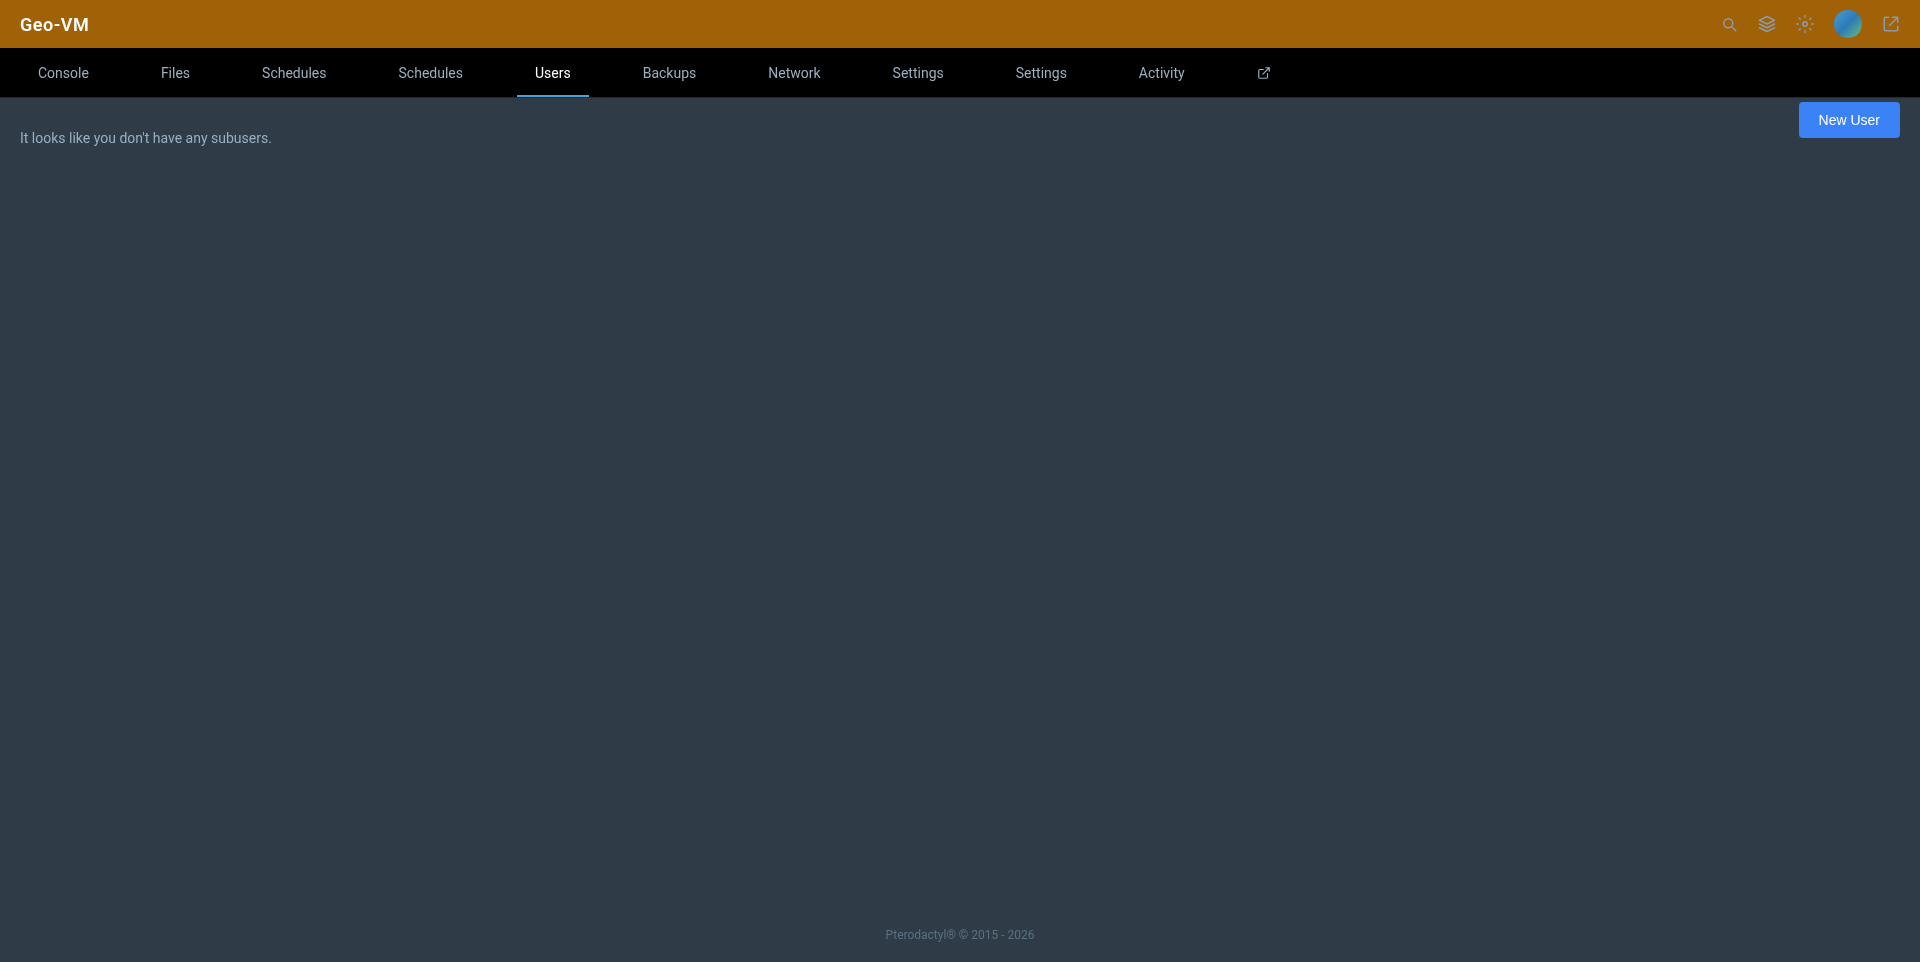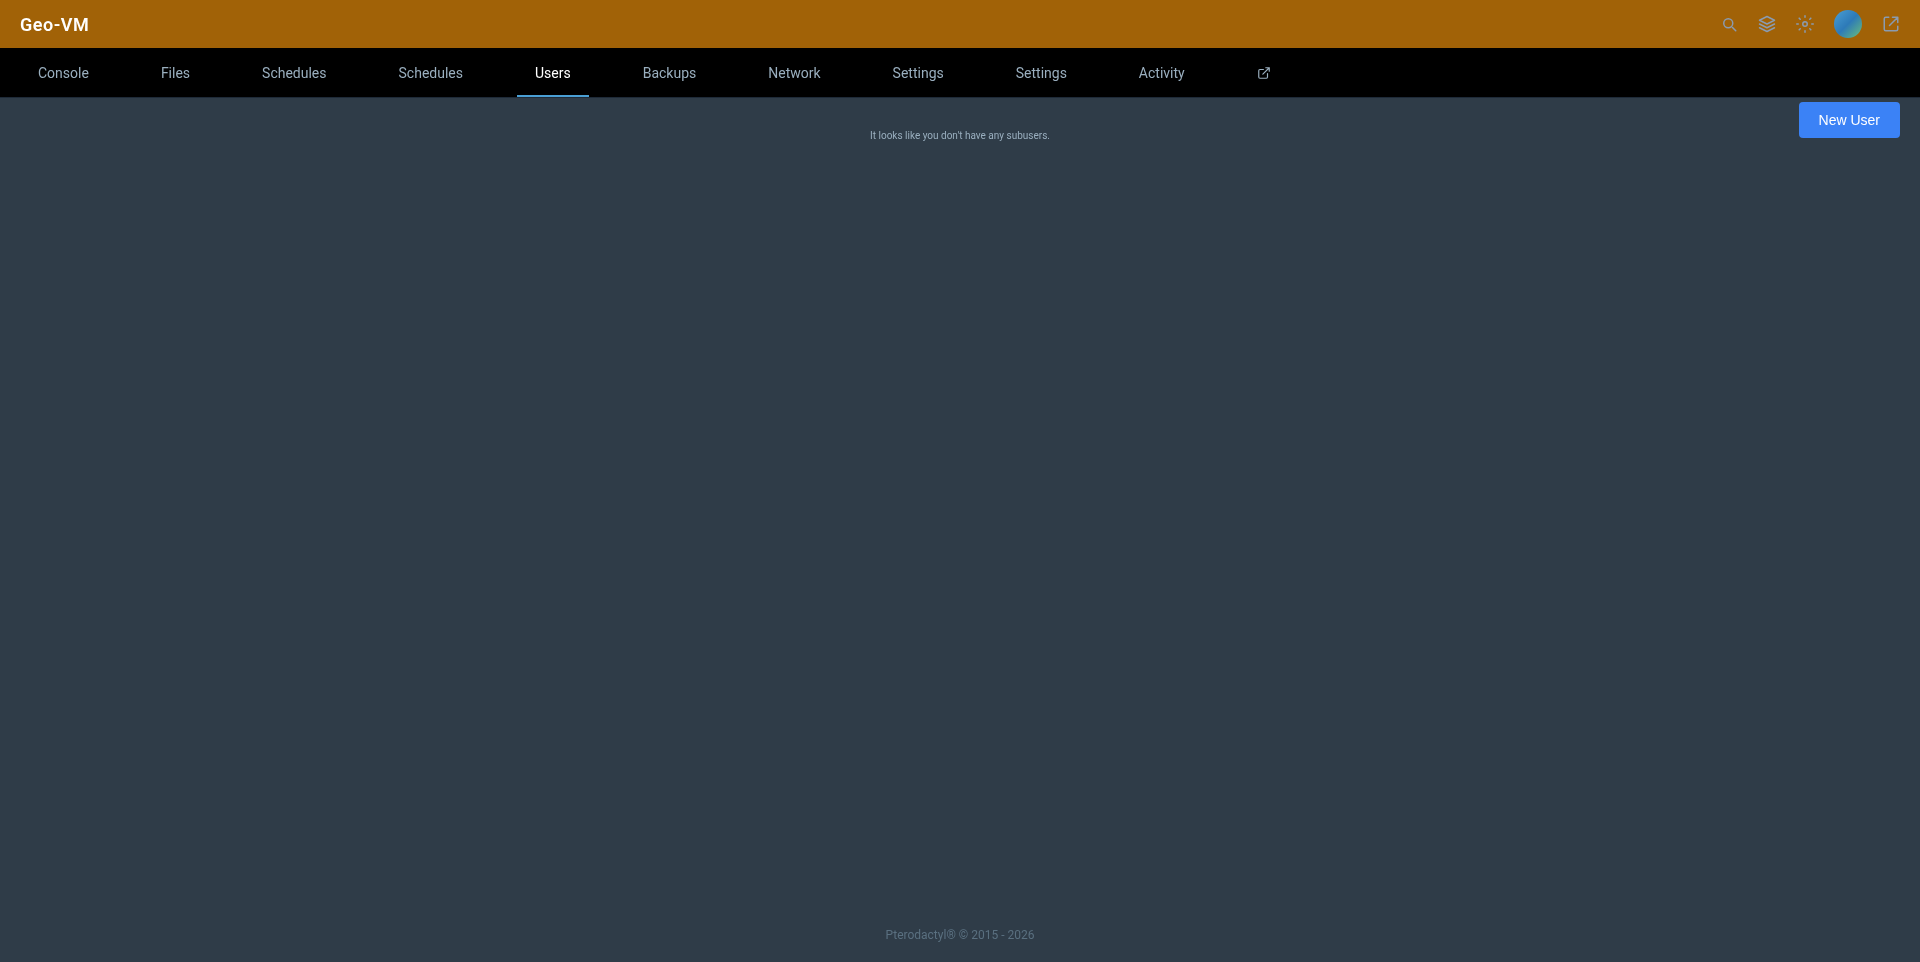--- a/index.html
+++ b/index.html
@@ -102,23 +102,23 @@
     .main-content {
       flex: 1;
       display: flex;
       flex-direction: column;
       padding: 20px;
       position: relative;
       height: calc(962px - 48px - 50px);
     }
 
     .empty-message {
-      text-align: center;
+      text-align: left;
       color: #9aafbf;
-      font-size: 10px;
+      font-size: 14px;
       margin-top: 12px;
       width: 100%;
     }
 
     .new-user-button {
       position: absolute;
       top: 4px;
       right: 20px;
       background-color: #3b82f6;
       color: #ffffff;

